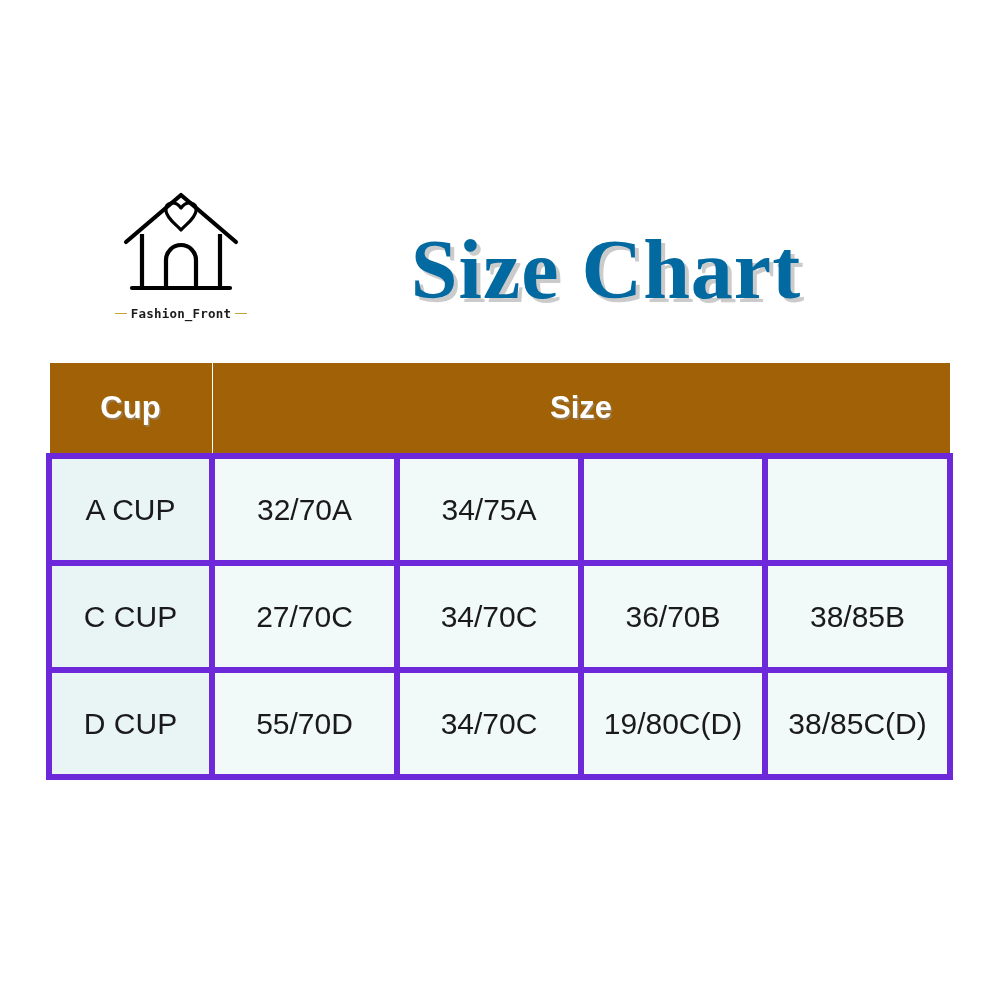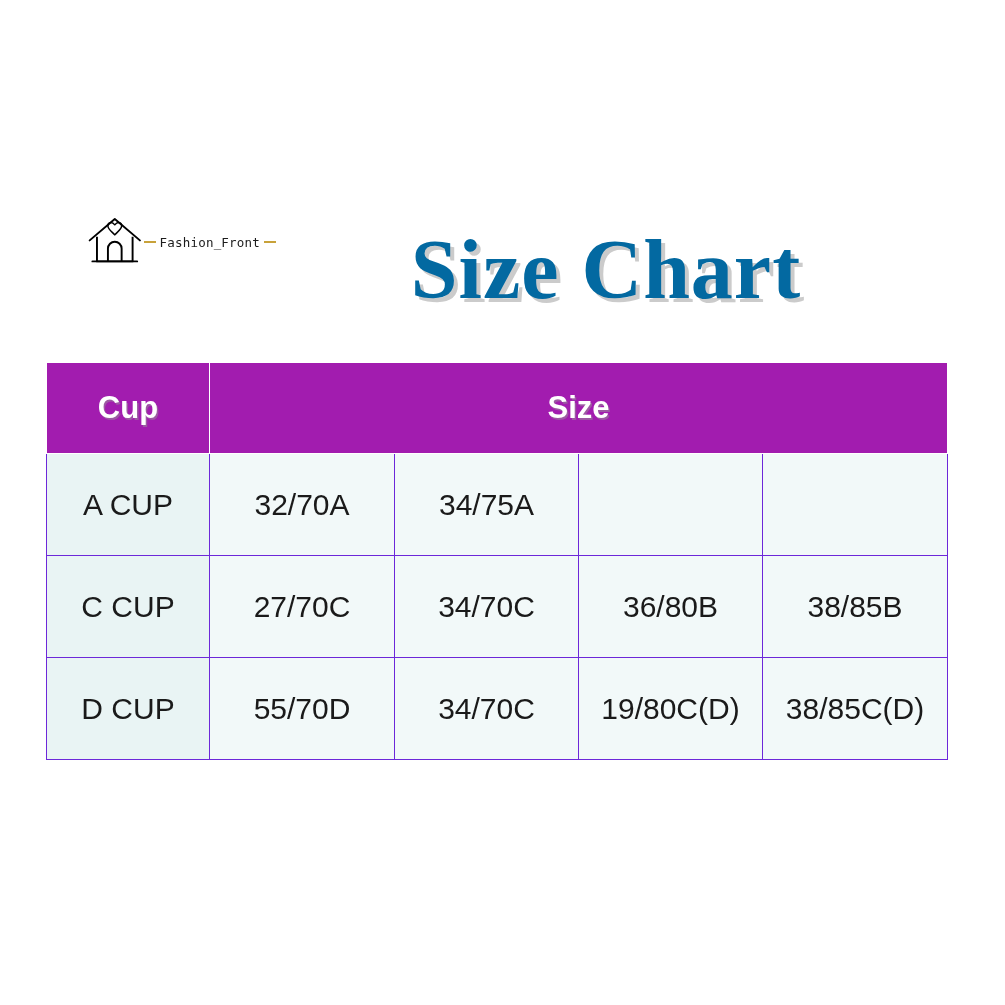--- a/index.html
+++ b/index.html
@@ -30,22 +30,23 @@
     height: 180px;
     display: flex;
     align-items: flex-start;
   }
 
   .brand {
     width: 190px;
     margin-left: 40px;
     margin-top: 8px;
     display: flex;
-    flex-direction: row;
+    flex-direction: column;
     align-items: center;
+    font-weight: bold;
   }
 
   .brand-mark {
     width: 126px;
     height: 122px;
     display: block;
   }
 
   .brand-name-row {
     margin-top: 6px;
@@ -94,41 +95,41 @@
     table-layout: fixed;
   }
 
   .size-table col.c-cup  { width: 163px; }
   .size-table col.c-s1   { width: 185px; }
   .size-table col.c-s2   { width: 184px; }
   .size-table col.c-s3   { width: 184px; }
   .size-table col.c-s4   { width: 185px; }
 
   .size-table thead th {
-    background: #a21caf;
+    background: #a16207;
     color: #ffffff;
     font-family: "Liberation Sans", sans-serif;
     font-weight: bold;
     font-size: 31px;
     height: 88px;
     text-align: center;
     vertical-align: middle;
     border: 1px solid #ffffff;
     text-shadow: 1.5px 1.5px 0 rgba(150,150,150,0.5);
   }
 
   .size-table tbody td {
     background: #f2f9f9;
     color: #1a1a1a;
     font-family: "Liberation Sans", sans-serif;
     font-size: 30px;
     height: 99px;
     text-align: center;
     vertical-align: middle;
-    border: 1px solid #6d28d9;
+    border: 6px solid #6d28d9;
     white-space: nowrap;
   }
 
   .size-table tbody td.cup-cell {
     background: #e9f4f4;
     font-size: 30px;
   }
 
   .size-table tbody td.empty-cell {
     background: #f2f9f9;
@@ -183,21 +184,21 @@
         <td class="cup-cell">A CUP</td>
         <td>32/70A</td>
         <td>34/75A</td>
         <td class="empty-cell"></td>
         <td class="empty-cell"></td>
       </tr>
       <tr>
         <td class="cup-cell">C CUP</td>
         <td>27/70C</td>
         <td>34/70C</td>
-        <td>36/80B</td>
+        <td>36/70B</td>
         <td>38/85B</td>
       </tr>
       <tr>
         <td class="cup-cell">D CUP</td>
         <td>55/70D</td>
         <td>34/70C</td>
         <td>19/80C(D)</td>
         <td>38/85C(D)</td>
       </tr>
     </tbody>

